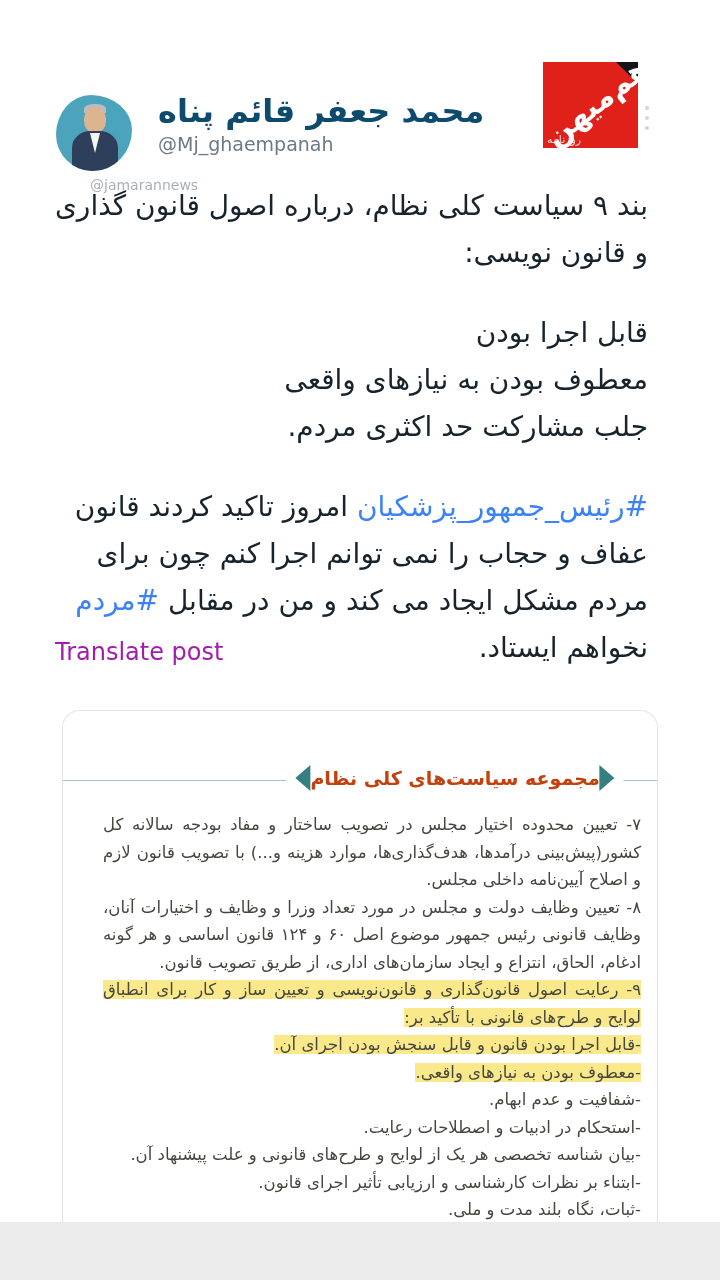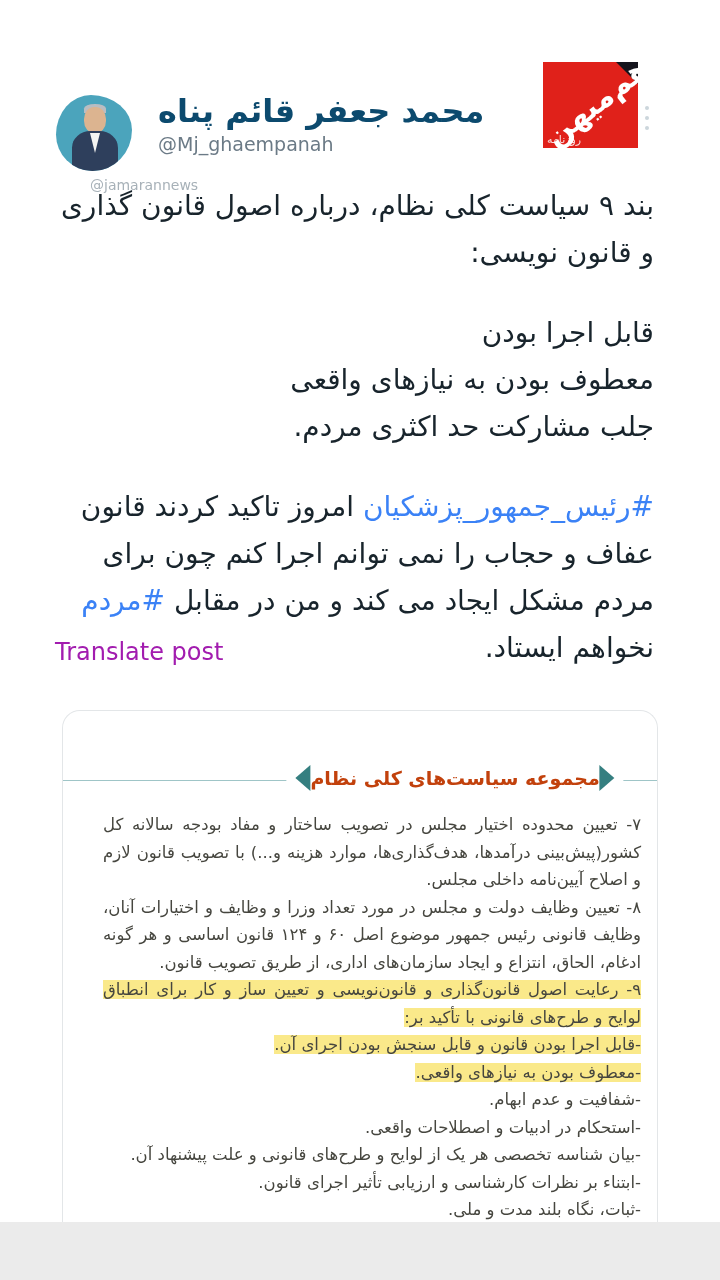--- a/index.html
+++ b/index.html
@@ -24,21 +24,21 @@
   .avatar .suit{position:absolute;left:16px;top:36px;width:46px;height:42px;background:#2e3f5c;border-radius:40% 40% 0 0;}
   .avatar .shirt{position:absolute;left:34px;top:38px;width:10px;height:20px;background:#f5f5f2;clip-path:polygon(0 0,100% 0,50% 100%);}
 
   .id-block{position:absolute;left:158px;top:94px;}
   .display-name{font-size:32px;font-weight:bold;color:#0c4a6e;line-height:34px;}
   .handle{font-size:19px;color:#6b7a86;line-height:32px;}
   .watermark{position:absolute;left:90px;top:177px;font-size:14px;color:#a7b1b8;}
 
   
   .tweet{position:absolute;left:42px;top:182px;width:618px;direction:rtl;text-align:right;color:#18242c;font-size:28px;line-height:47px;}
-  .tweet p{margin:0 6px 33px 0;}
+  .tweet p{margin:0 12px 33px 0;}
   .tweet .link{color:#3b82f6;}
   .translate{position:absolute;left:55px;top:638px;font-size:24px;color:#a21caf;}
 
   
   .card{position:absolute;left:62px;top:710px;width:594px;height:514px;background:#ffffff;border:1px solid #e3e6e8;border-radius:18px 18px 0 0;border-bottom:none;overflow:hidden;}
   .card .rule{position:absolute;left:0;top:69px;width:100%;height:0;border-top:1px solid #9fc5c7;}
   .card .title-wrap{position:absolute;left:66%;top:54px;transform:translateX(-50%);background:#ffffff;padding:0 3px;display:flex;align-items:center;white-space:nowrap;}
   .card .orn{width:0;height:0;display:inline-block;}
   .card .orn.l{border-right:15px solid #357f80;border-top:13px solid transparent;border-bottom:13px solid transparent;margin-left:6px;}
   .card .orn.r{border-left:15px solid #357f80;border-top:13px solid transparent;border-bottom:13px solid transparent;margin-right:6px;}
@@ -96,21 +96,21 @@
       <span class="title">مجموعه سیاست‌های کلی نظام</span>
       <span class="orn r"></span>
     </div>
     <div class="card-body">
       <p><span>۷- تعیین محدوده اختیار مجلس در تصویب ساختار و مفاد بودجه سالانه کل کشور(پیش‌بینی درآمدها، هدف‌گذاری‌ها، موارد هزینه و...) با تصویب قانون لازم و اصلاح آیین‌نامه داخلی مجلس.</span></p>
       <p><span>۸- تعیین وظایف دولت و مجلس در مورد تعداد وزرا و وظایف و اختیارات آنان، وظایف قانونی رئیس جمهور موضوع اصل ۶۰ و ۱۲۴ قانون اساسی و هر گونه ادغام، الحاق، انتزاع و ایجاد سازمان‌های اداری، از طریق تصویب قانون.</span></p>
       <p><span class="hl">۹- رعایت اصول قانون‌گذاری و قانون‌نویسی و تعیین ساز و کار برای انطباق لوایح و طرح‌های قانونی با تأکید بر:</span></p>
       <p><span class="hl">-قابل اجرا بودن قانون و قابل سنجش بودن اجرای آن.</span></p>
       <p><span class="hl">-معطوف بودن به نیازهای واقعی.</span></p>
       <p><span>-شفافیت و عدم ابهام.</span></p>
-      <p><span>-استحکام در ادبیات و اصطلاحات واقعی.</span></p>
+      <p><span>-استحکام در ادبیات و اصطلاحات رعایت.</span></p>
       <p><span>-بیان شناسه تخصصی هر یک از لوایح و طرح‌های قانونی و علت پیشنهاد آن.</span></p>
       <p><span>-ابتناء بر نظرات کارشناسی و ارزیابی تأثیر اجرای قانون.</span></p>
       <p><span>-ثبات، نگاه بلند مدت و ملی.</span></p>
     </div>
   </div>
 
   <div class="bottom-strip"></div>
 </div>
 
 </body></html>

